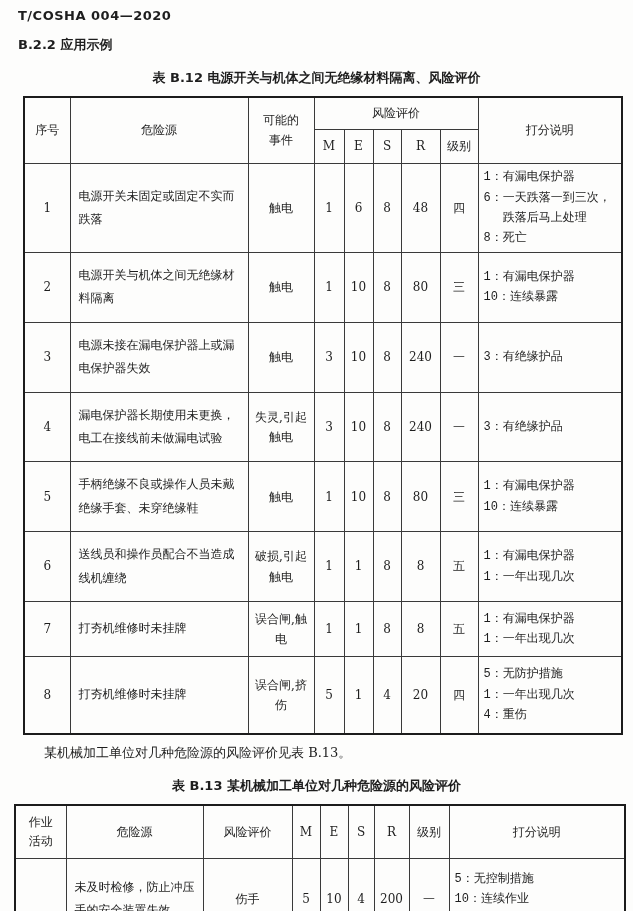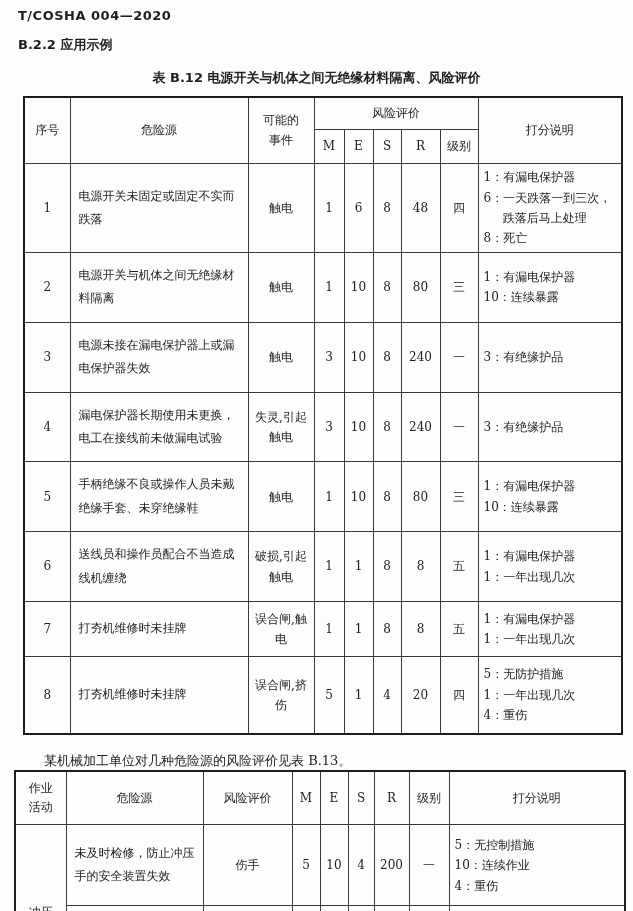--- a/index.html
+++ b/index.html
@@ -44,21 +44,21 @@
     vertical-align:middle;
     text-align:center;
     line-height:1.7;
     overflow:hidden;
   }
   th{line-height:1.6;}
   td.hz{
     text-align:left;padding:11px 8px;line-height:1.95;
   }
   td.notes{
-    text-align:left;padding:3px 5px;vertical-align:middle;
+    text-align:left;padding:3px 5px;vertical-align:middle;font-family:Liberation Mono, monospace;
   }
   .note{
     padding-left:1.6em;text-indent:-1.6em;
     line-height:1.7;
   }
   .two-line span{display:block;}
 </style>
 </head>
 <body>
 
@@ -217,22 +217,23 @@
       <td>四</td>
       <td class="notes">
         <div class="note">5：无防护措施</div>
         <div class="note">1：一年出现几次</div>
         <div class="note">4：重伤</div>
       </td>
     </tr>
   </tbody>
     </table>
 
-  <div class="para" style="margin-top:16px">某机械加工单位对几种危险源的风险评价见表 B.13。</div>
-
+  <div class="para" style="margin-top:8px">某机械加工单位对几种危险源的风险评价见表 B.13。</div>
+
+  <div class="tbl-title">表 B.13  某机械加工单位对几种危险源的风险评价</div>
 
   <table id="t13">
     <colgroup>
       <col style="width:51px">
         <col style="width:137px">
         <col style="width:89px">
       <col style="width:28px">
         <col style="width:28px">
         <col style="width:26px">
       <col style="width:35px">

